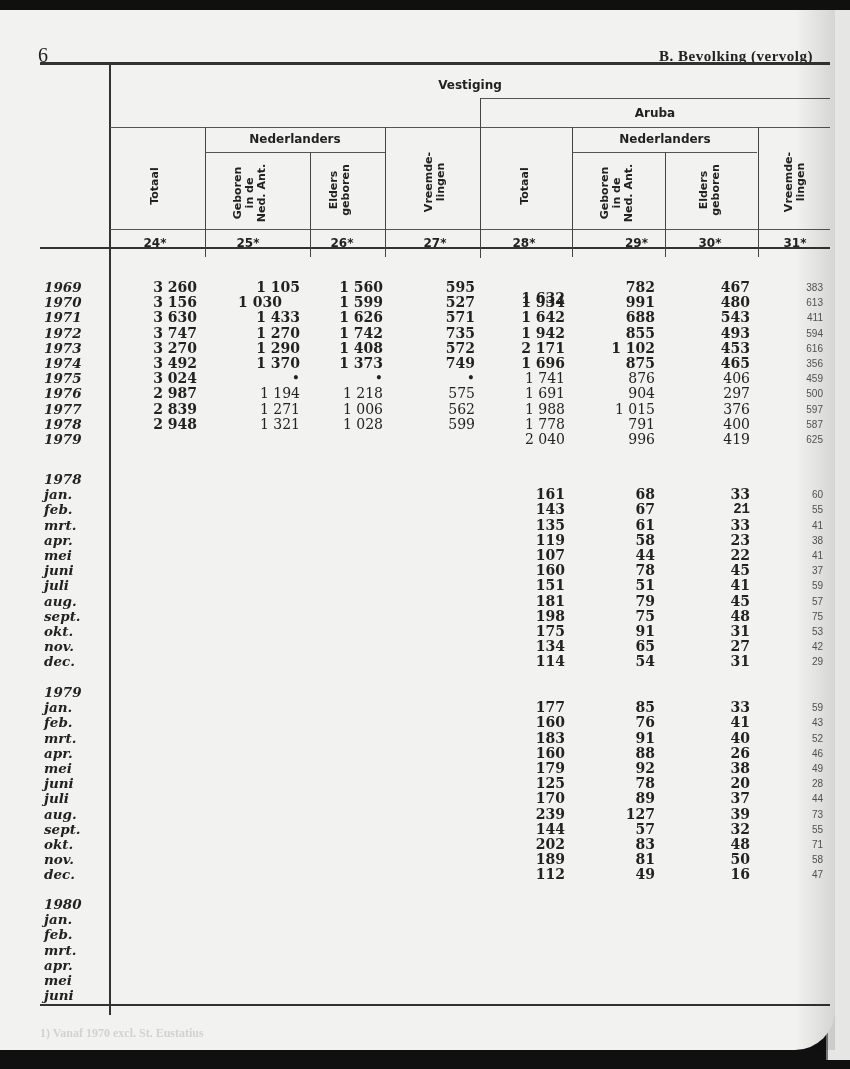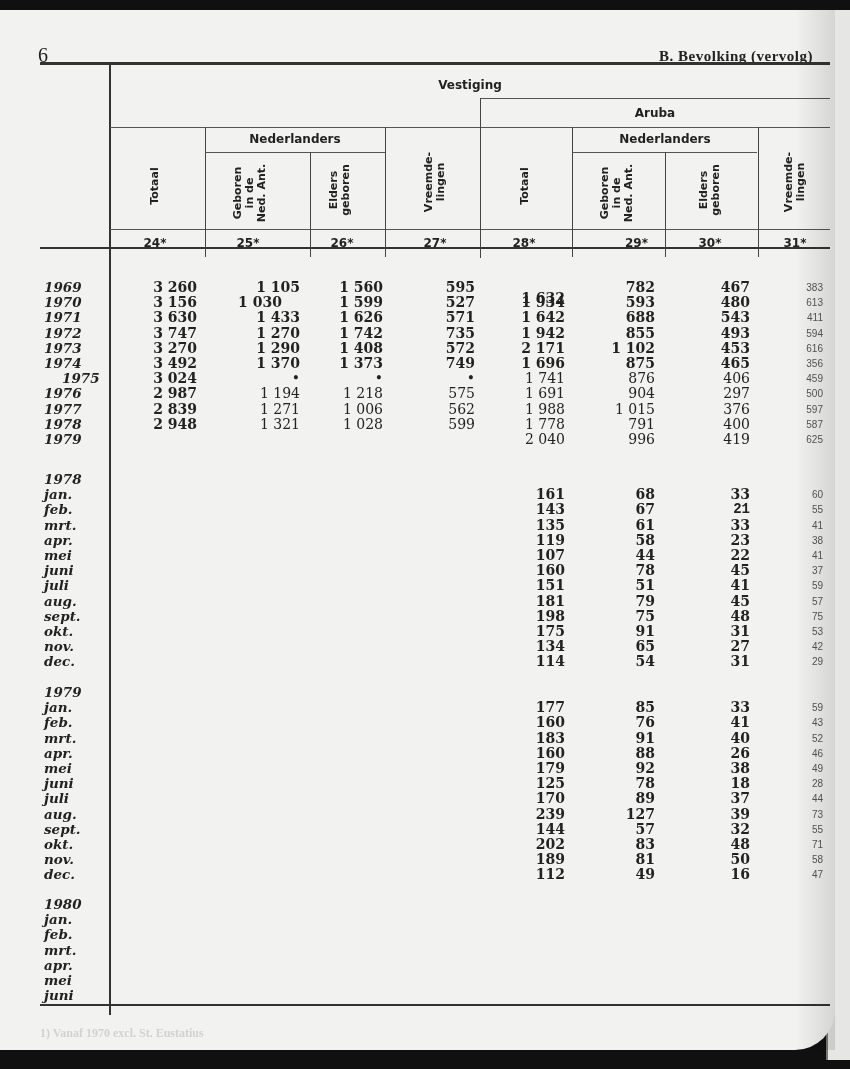--- a/index.html
+++ b/index.html
@@ -87,21 +87,21 @@
       <div class="num b" style="top: 270px; left: 485px; width: 80px; margin-top: 11px;">1 632</div>
       <div class="num b" style="top: 270px; left: 575px; width: 80px;">782</div>
       <div class="num b" style="top: 270px; left: 670px; width: 80px;">467</div>
       <div class="num small" style="top: 270px; left: 743px; width: 80px;">383</div>
       <div class="lbl" style="top: 285.2px;">1970</div>
       <div class="num b" style="top: 285.2px; left: 117px; width: 80px;">3 156</div>
       <div class="num b" style="top: 285.2px; left: 220px; width: 80px; text-align: center;">1 030</div>
       <div class="num b" style="top: 285.2px; left: 303px; width: 80px;">1 599</div>
       <div class="num b" style="top: 285.2px; left: 395px; width: 80px;">527</div>
       <div class="num b" style="top: 285.2px; left: 485px; width: 80px;">1 934</div>
-      <div class="num b" style="top: 285.2px; left: 575px; width: 80px;">593</div>
+      <div class="num b" style="top: 285.2px; left: 575px; width: 80px;">991</div>
       <div class="num b" style="top: 285.2px; left: 670px; width: 80px;">480</div>
       <div class="num small" style="top: 285.2px; left: 743px; width: 80px;">613</div>
       <div class="lbl" style="top: 300.4px;">1971</div>
       <div class="num b" style="top: 300.4px; left: 117px; width: 80px;">3 630</div>
       <div class="num b" style="top: 300.4px; left: 220px; width: 80px;">1 433</div>
       <div class="num b" style="top: 300.4px; left: 303px; width: 80px;">1 626</div>
       <div class="num b" style="top: 300.4px; left: 395px; width: 80px;">571</div>
       <div class="num b" style="top: 300.4px; left: 485px; width: 80px;">1 642</div>
       <div class="num b" style="top: 300.4px; left: 575px; width: 80px;">688</div>
       <div class="num b" style="top: 300.4px; left: 670px; width: 80px;">543</div>
@@ -126,21 +126,21 @@
       <div class="num small" style="top: 330.8px; left: 743px; width: 80px;">616</div>
       <div class="lbl" style="top: 346px;">1974</div>
       <div class="num b" style="top: 346px; left: 117px; width: 80px;">3 492</div>
       <div class="num b" style="top: 346px; left: 220px; width: 80px;">1 370</div>
       <div class="num b" style="top: 346px; left: 303px; width: 80px;">1 373</div>
       <div class="num b" style="top: 346px; left: 395px; width: 80px;">749</div>
       <div class="num b" style="top: 346px; left: 485px; width: 80px;">1 696</div>
       <div class="num b" style="top: 346px; left: 575px; width: 80px;">875</div>
       <div class="num b" style="top: 346px; left: 670px; width: 80px;">465</div>
       <div class="num small" style="top: 346px; left: 743px; width: 80px;">356</div>
-      <div class="lbl" style="top: 361.2px; margin-left: 18px;">1975</div>
+      <div class="lbl" style="top: 361.2px;">1975</div>
       <div class="num b" style="top: 361.2px; left: 117px; width: 80px;">3 024</div>
       <div class="num" style="top: 361.2px; left: 220px; width: 80px;">•</div>
       <div class="num" style="top: 361.2px; left: 303px; width: 80px;">•</div>
       <div class="num" style="top: 361.2px; left: 395px; width: 80px;">•</div>
       <div class="num" style="top: 361.2px; left: 485px; width: 80px;">1 741</div>
       <div class="num" style="top: 361.2px; left: 575px; width: 80px;">876</div>
       <div class="num" style="top: 361.2px; left: 670px; width: 80px;">406</div>
       <div class="num small" style="top: 361.2px; left: 743px; width: 80px;">459</div>
       <div class="lbl" style="top: 376.4px;">1976</div>
       <div class="num b" style="top: 376.4px; left: 117px; width: 80px;">2 987</div>
@@ -257,21 +257,21 @@
       <div class="num b" style="top: 735.8px; left: 670px; width: 80px;">26</div>
       <div class="num small" style="top: 735.8px; left: 743px; width: 80px;">46</div>
       <div class="lbl" style="top: 751px;">mei</div>
       <div class="num b" style="top: 751px; left: 485px; width: 80px;">179</div>
       <div class="num b" style="top: 751px; left: 575px; width: 80px;">92</div>
       <div class="num b" style="top: 751px; left: 670px; width: 80px;">38</div>
       <div class="num small" style="top: 751px; left: 743px; width: 80px;">49</div>
       <div class="lbl" style="top: 766.2px;">juni</div>
       <div class="num b" style="top: 766.2px; left: 485px; width: 80px;">125</div>
       <div class="num b" style="top: 766.2px; left: 575px; width: 80px;">78</div>
-      <div class="num b" style="top: 766.2px; left: 670px; width: 80px;">18</div>
+      <div class="num b" style="top: 766.2px; left: 670px; width: 80px;">20</div>
       <div class="num small" style="top: 766.2px; left: 743px; width: 80px;">28</div>
       <div class="lbl" style="top: 781.4px;">juli</div>
       <div class="num b" style="top: 781.4px; left: 485px; width: 80px;">170</div>
       <div class="num b" style="top: 781.4px; left: 575px; width: 80px;">89</div>
       <div class="num b" style="top: 781.4px; left: 670px; width: 80px;">37</div>
       <div class="num small" style="top: 781.4px; left: 743px; width: 80px;">44</div>
       <div class="lbl" style="top: 796.6px;">aug.</div>
       <div class="num b" style="top: 796.6px; left: 485px; width: 80px;">239</div>
       <div class="num b" style="top: 796.6px; left: 575px; width: 80px;">127</div>
       <div class="num b" style="top: 796.6px; left: 670px; width: 80px;">39</div>

